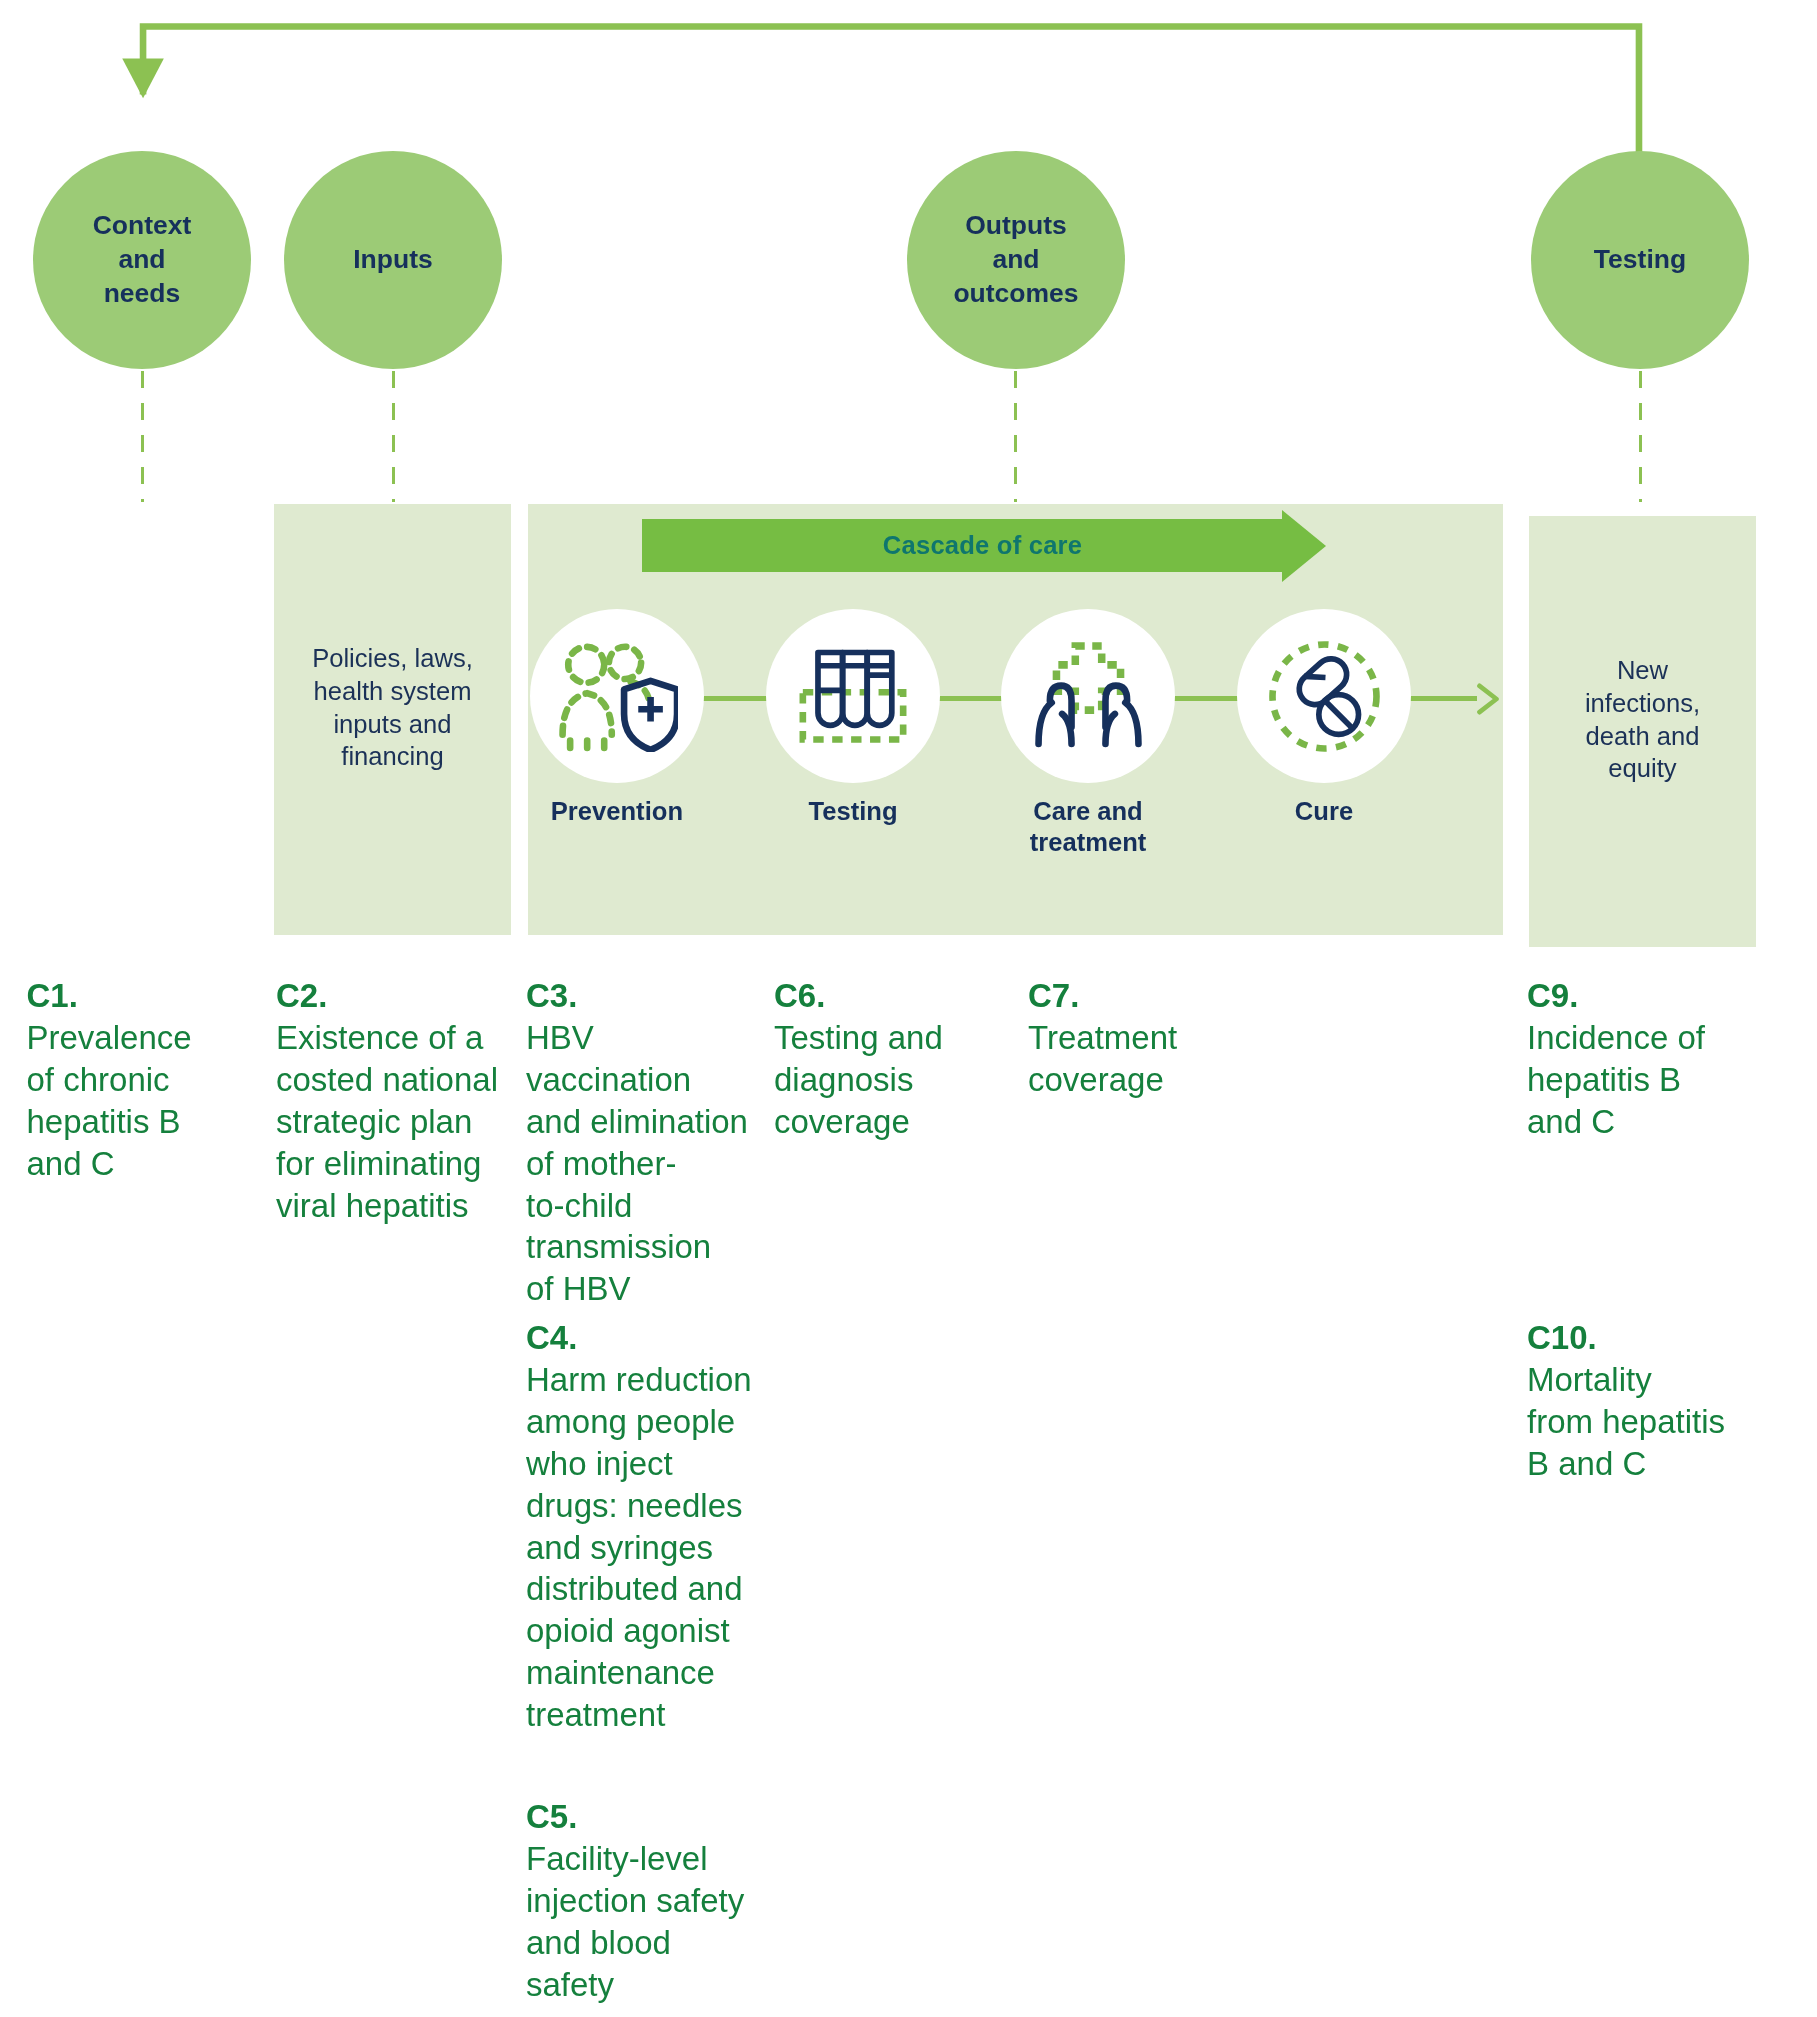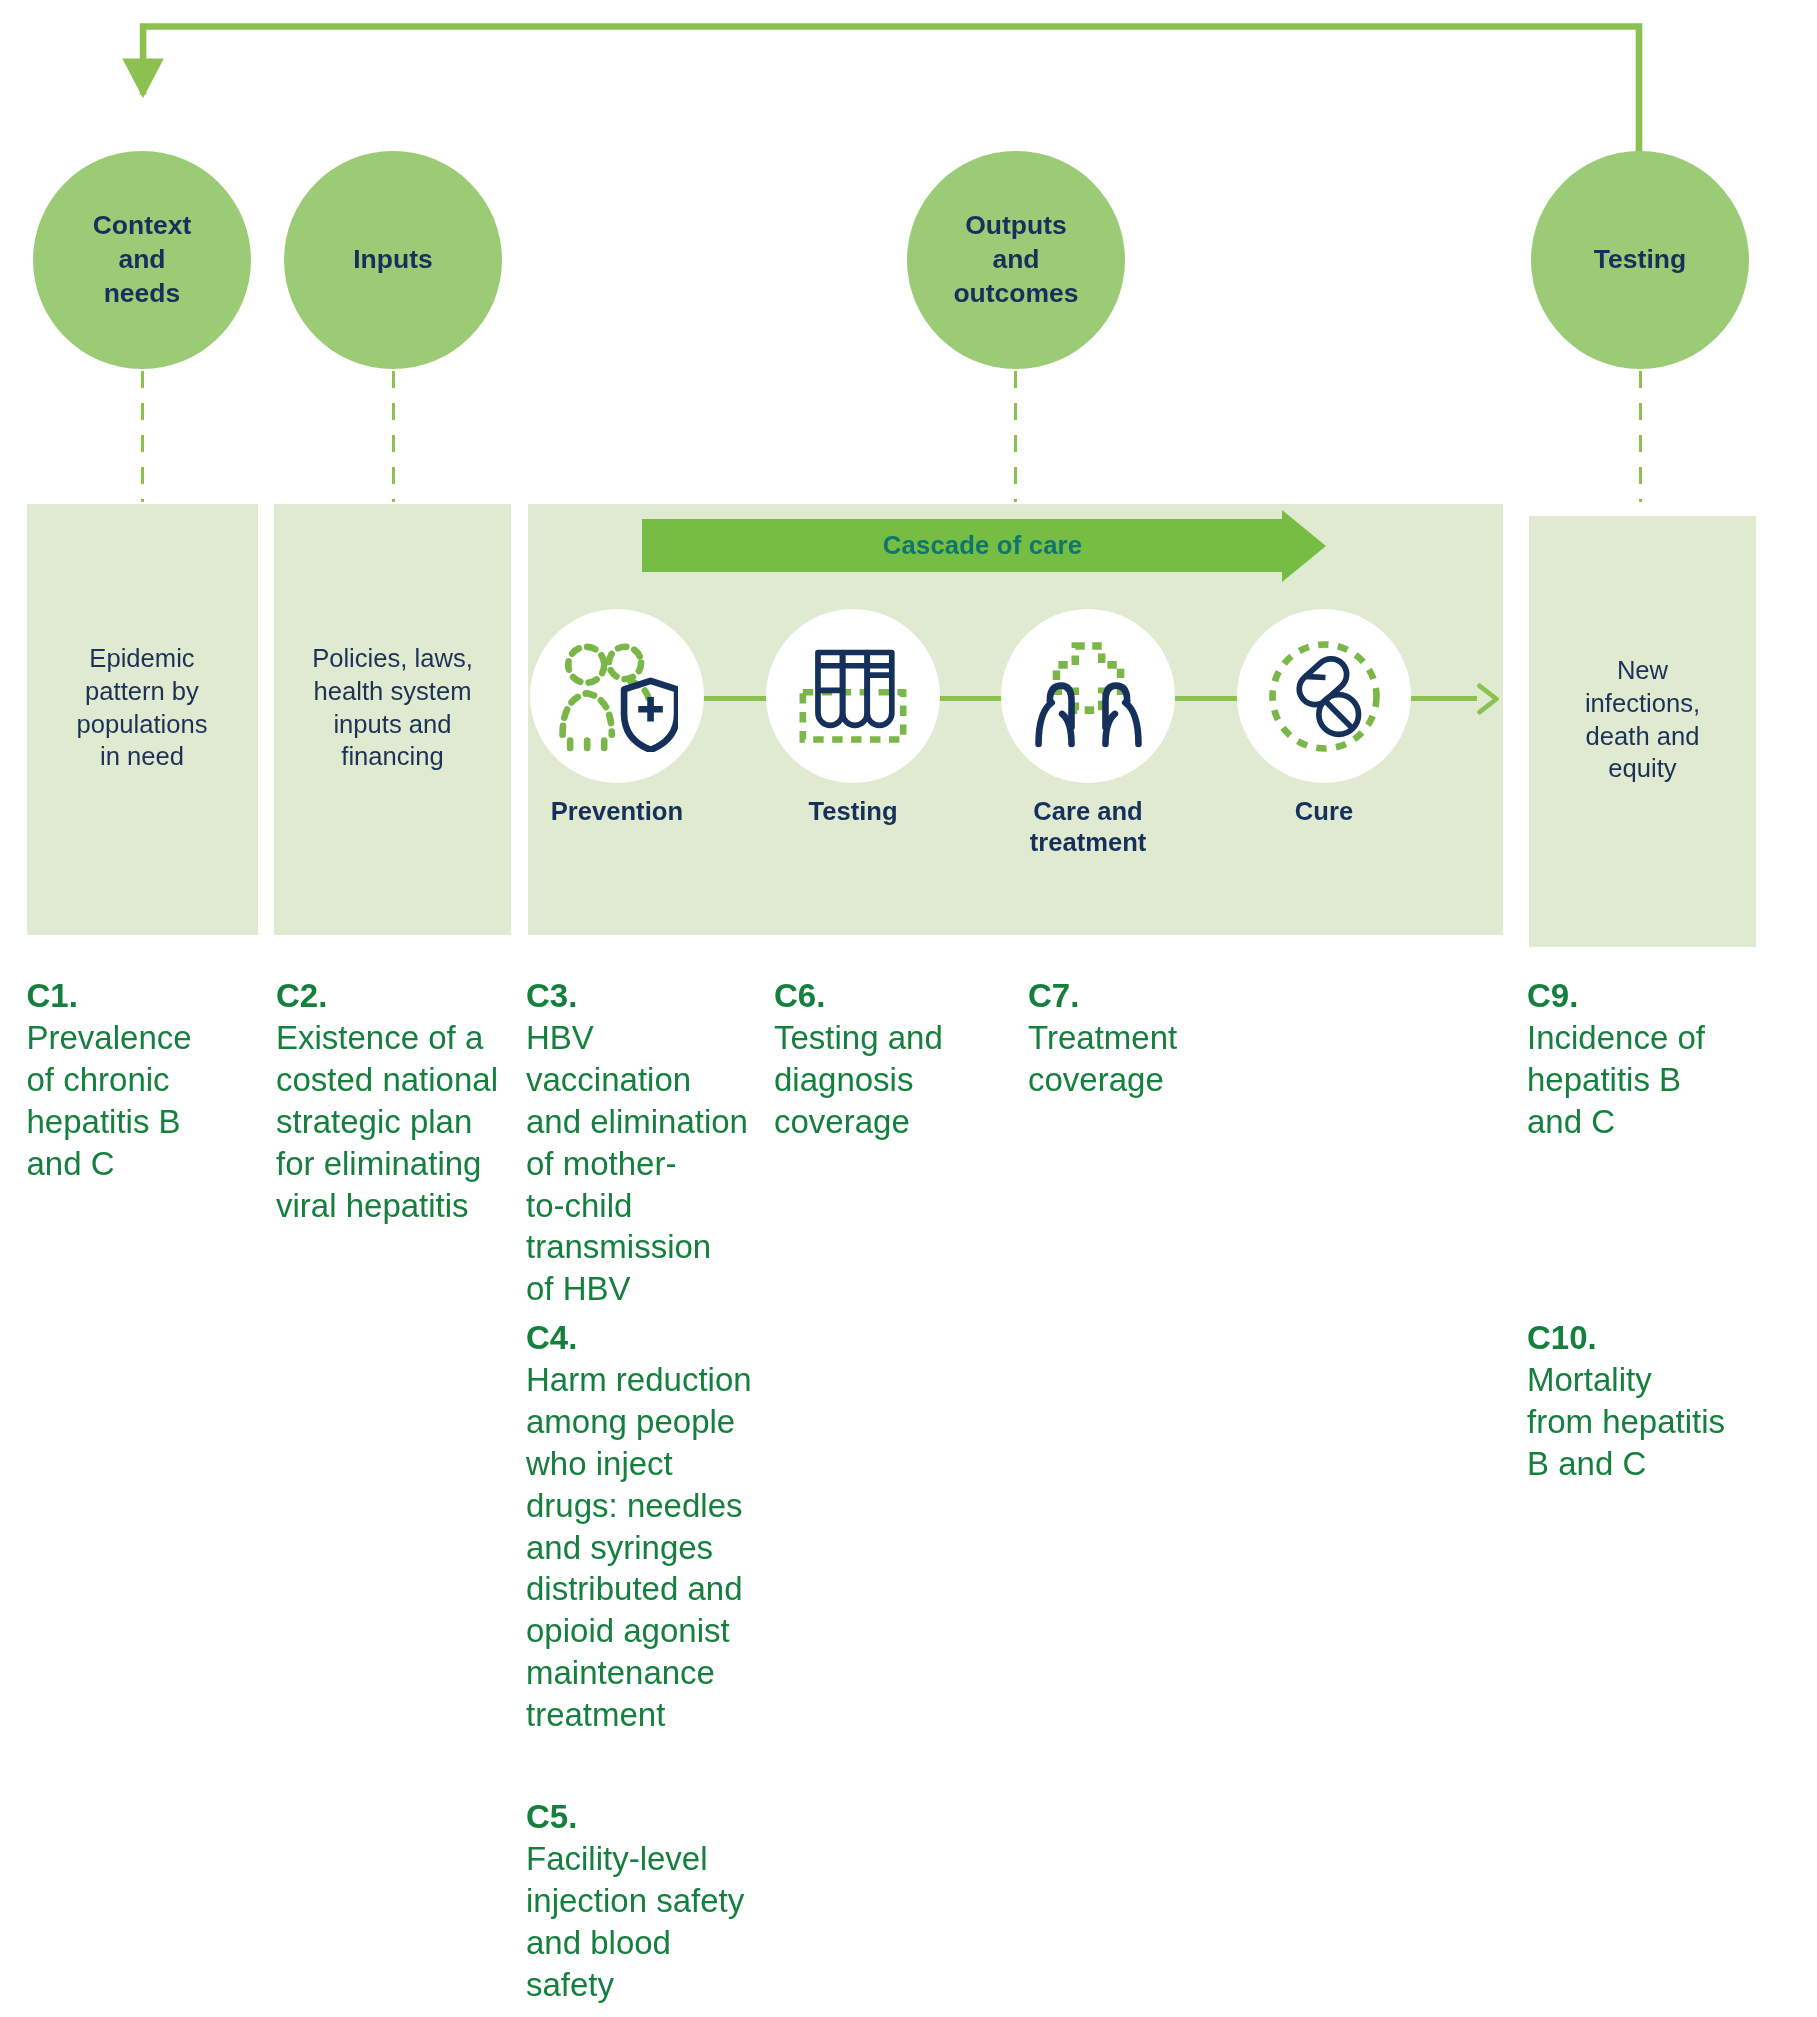--- a/index.html
+++ b/index.html
@@ -178,26 +178,20 @@
   </div>
   <div class="circle" style="left:1531px; top:151px; width:218px; height:218px;">
     <span style="white-space:pre-line;">Testing</span>
   </div>
 
   <div class="dash-conn" style="left:141px; top:371px; height:131px;"></div>
   <div class="dash-conn" style="left:392px; top:371px; height:131px;"></div>
   <div class="dash-conn" style="left:1014px; top:371px; height:131px;"></div>
   <div class="dash-conn" style="left:1639px; top:371px; height:131px;"></div>
 
-  <div class="panel" style="left:26.5px; top:504px; width:231px; height:431px;">
-    <div class="panel-text" style="top:138px; white-space:pre-line;">Epidemic
-pattern by
-populations
-in need</div>
-  </div>
 
   <div class="panel" style="left:274px; top:504px; width:237px; height:431px;">
     <div class="panel-text" style="top:138px; white-space:pre-line;">Policies, laws,
 health system
 inputs and
 financing</div>
   </div>
 
   <div class="panel" style="left:528px; top:504px; width:975px; height:431px;">
 

